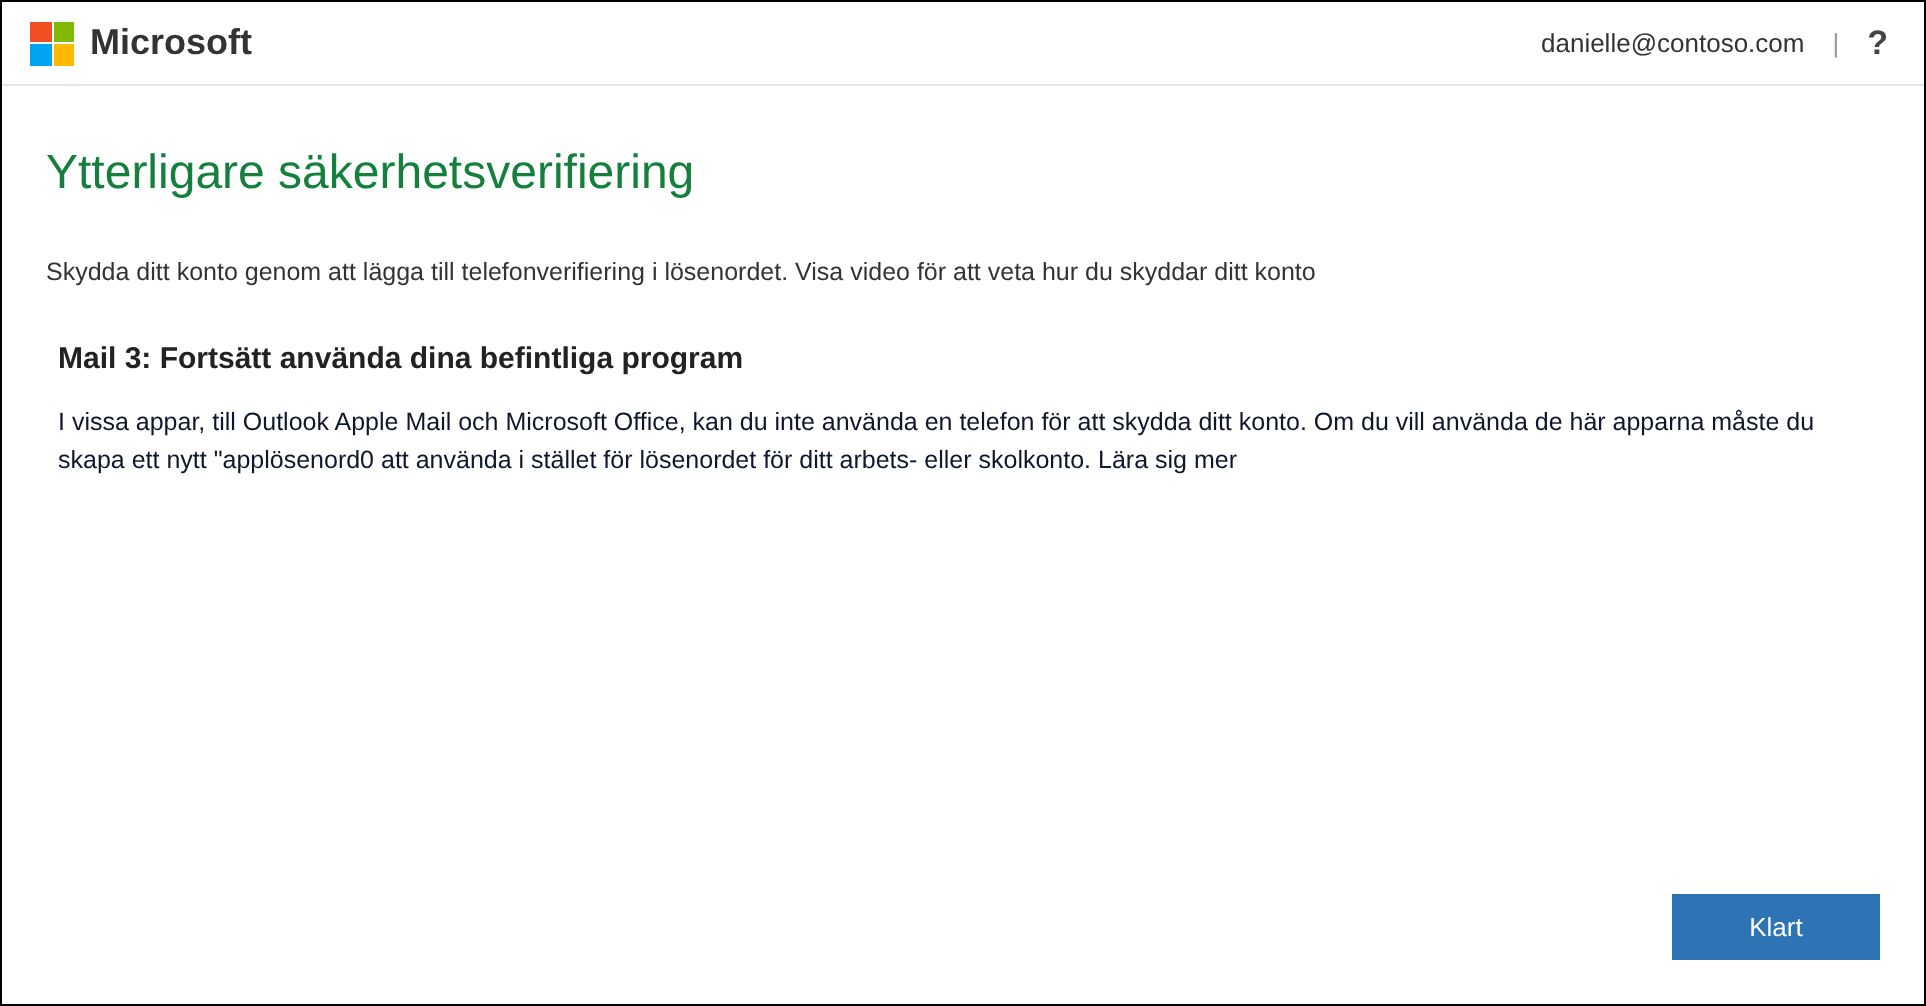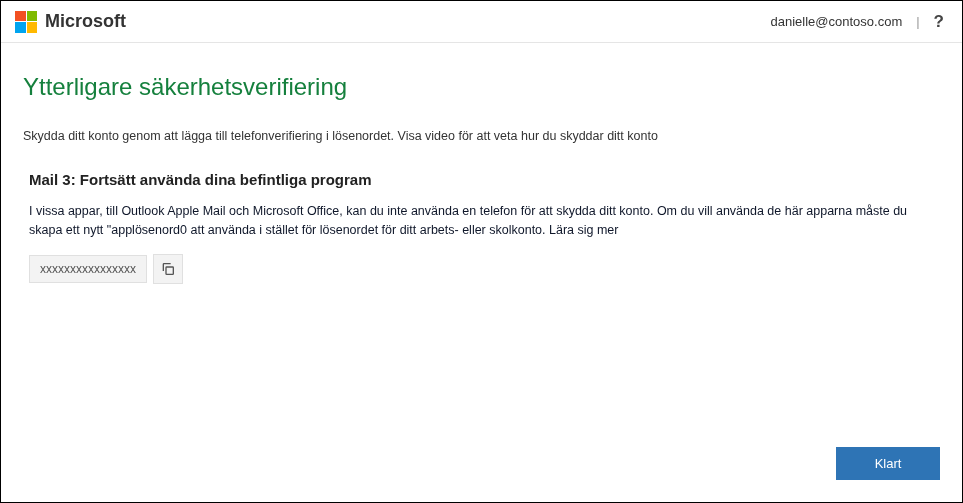--- a/index.html
+++ b/index.html
@@ -151,24 +151,15 @@
   </div>
 </div>
 
 <div class="content">
   <h1 class="page-title">Ytterligare säkerhetsverifiering</h1>
   <p class="page-desc">Skydda ditt konto genom att lägga till telefonverifiering i lösenordet. Visa video för att veta hur du skyddar ditt konto</p>
 
   <h2 class="step-heading">Mail 3: Fortsätt använda dina befintliga program</h2>
   <p class="body-text">I vissa appar, till Outlook Apple Mail och Microsoft Office, kan du inte använda en telefon för att skydda ditt konto. Om du vill använda de här apparna måste du skapa ett nytt "applösenord0 att använda i stället för lösenordet för ditt arbets- eller skolkonto. Lära sig mer</p>
 
-  <div class="password-row">
-    <div class="password-box">xxxxxxxxxxxxxxxx</div>
-    <div class="copy-btn">
-      <svg width="16" height="16" viewBox="0 0 24 24" fill="none" stroke="currentColor" stroke-width="2">
-        <rect x="9" y="9" width="11" height="11" rx="1"></rect>
-        <path d="M5 15V5a1 1 0 0 1 1-1h10"></path>
-      </svg>
-    </div>
-  </div>
 </div>
 
 <button class="done-btn">Klart</button>
 
 </body></html>

